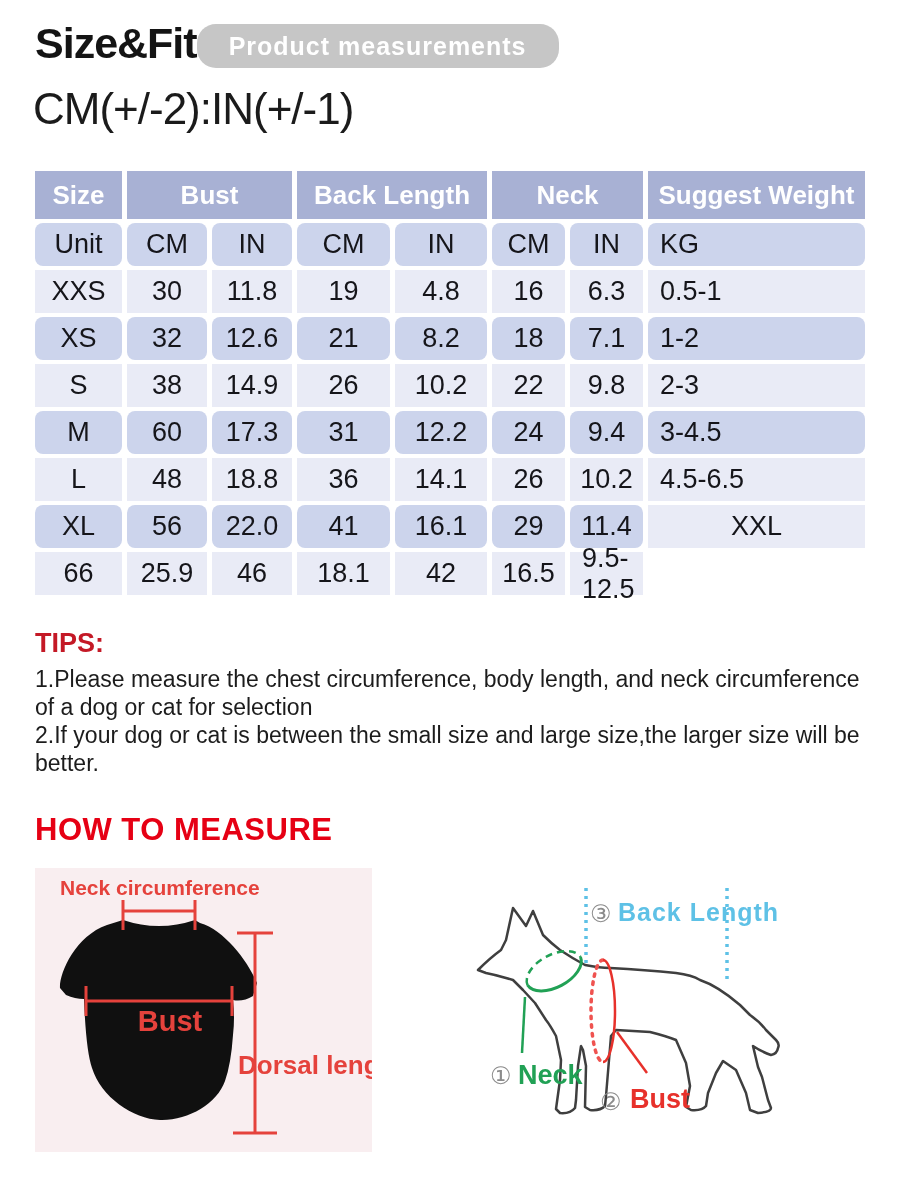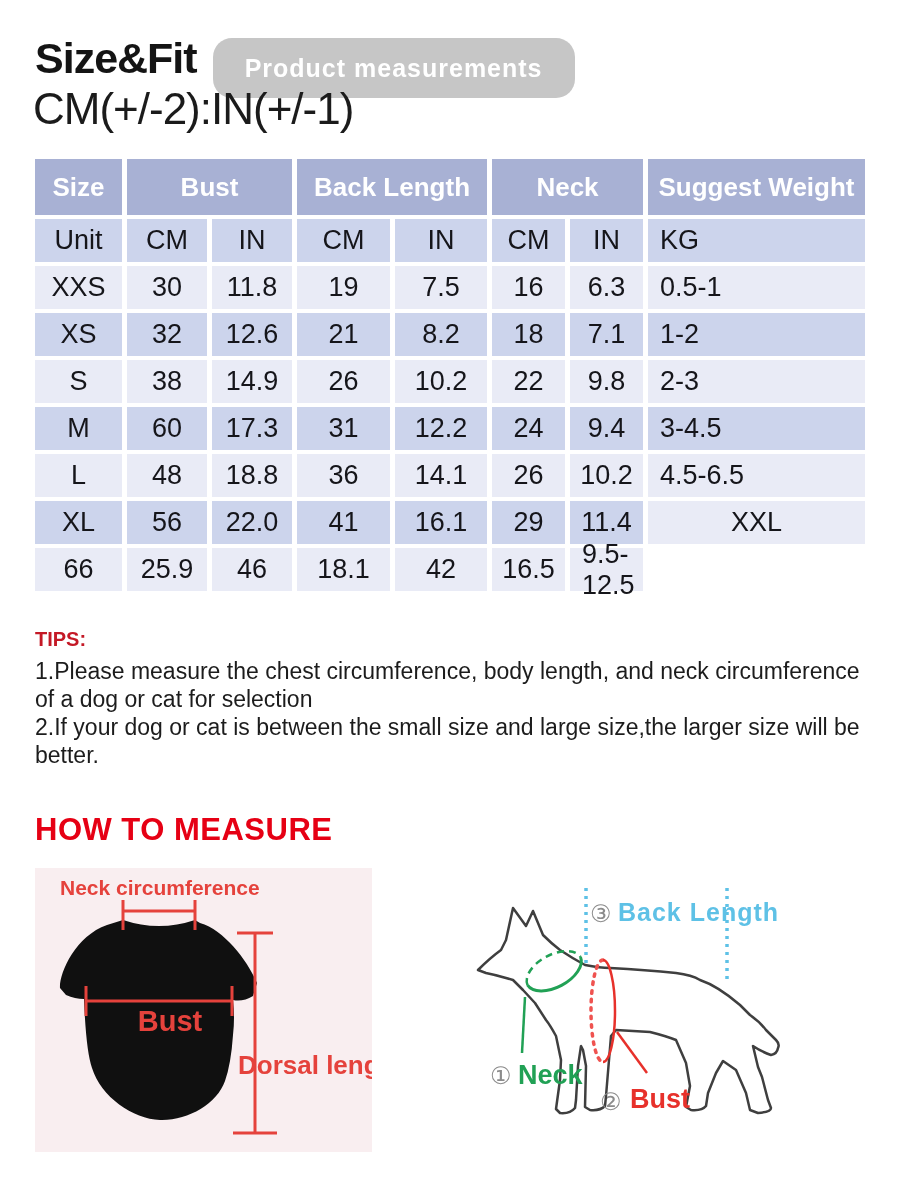--- a/index.html
+++ b/index.html
@@ -6,40 +6,40 @@
     --header-bg:#a8b1d4; --row-dark:#ccd4ec; --row-light:#e9ebf6;
     --badge-bg:#c6c6c6; --tips-red:#c41926; --measure-red:#e60014;
     --shirt-annotation-red:#e5423c; --shirt-bg:#f9eef0; --dog-outline:#3f3f3f;
     --dog-neck-green:#21a155; --dog-bust-red:#e7312b; --dog-back-blue:#5ec1e6;
     --circled-number-gray:#8c8c8c; --table-text:#15151a;
   }
   html,body{margin:0;padding:0;}
   body{background:#ffffff;font-family:"Liberation Sans","DejaVu Sans",sans-serif;}
   .page{position:relative;width:900px;height:1199px;background:#ffffff;overflow:hidden;}
 
-  .title-row{position:absolute;left:35px;top:18px;display:flex;align-items:center;gap:16px;}
+  .title-row{position:absolute;left:35px;top:18px;display:flex;align-items:center;}
   .page-title{margin:0;font-size:43px;font-weight:bold;color:#141414;letter-spacing:-1px;}
   .badge{display:inline-block;background:var(--badge-bg);color:#ffffff;font-weight:bold;
-         font-size:25px;letter-spacing:1px;line-height:36px;height:36px;padding:12px 32px;
-         border-radius:19px;margin-top:20px;}
+         font-size:25px;letter-spacing:1px;line-height:36px;height:36px;padding:4px 32px;
+         border-radius:19px;margin-top:6px;}
 
   .tolerance{position:absolute;left:33px;top:84px;font-size:44px;color:#1b1b1b;letter-spacing:-1px;}
 
   .size-table{position:absolute;left:35px;top:159px;width:830px;display:grid;
               grid-template-columns:87px 80px 80px 93px 92px 73px 73px 217px;
               column-gap:5px;row-gap:4px;background:#ffffff;}
   .th{background:var(--header-bg);color:#ffffff;font-weight:bold;font-size:26px;
-      height:56px;display:flex;align-items:center;justify-content:center;}
+      height:48px;display:flex;align-items:center;justify-content:center;margin-top:12px;}
   .td{font-size:27px;color:var(--table-text);height:43px;display:flex;align-items:center;justify-content:center;}
-  .td.dark{background:var(--row-dark);}
+  .td.dark{background:var(--row-dark);border-radius:8px;}
   .td.light{background:var(--row-light);}
   .td.left{justify-content:flex-start;padding-left:12px;}
 
   .tips{position:absolute;left:35px;top:628px;width:845px;}
-  .tips-heading{color:var(--tips-red);font-weight:bold;font-size:20px;margin-bottom:6px;}
+  .tips-heading{color:var(--tips-red);font-weight:bold;font-size:27px;margin-bottom:6px;}
   .tips-line{font-size:23px;line-height:28px;color:#1c1c1c;}
 
   .how-heading{position:absolute;left:35px;top:812px;margin:0;font-size:31px;font-weight:bold;
                color:var(--measure-red);letter-spacing:0.5px;}
 
   .shirt-box{position:absolute;left:35px;top:868px;width:337px;height:284px;background:var(--shirt-bg);}
   .dog-box{position:absolute;left:440px;top:862px;width:460px;height:337px;background:#ffffff;}
   svg{display:block;}
   svg text{font-family:"Liberation Sans","DejaVu Sans",sans-serif;}
 </style>
@@ -66,21 +66,21 @@
       <div class="td dark">IN</div>
       <div class="td dark">CM</div>
       <div class="td dark">IN</div>
       <div class="td dark">CM</div>
       <div class="td dark">IN</div>
       <div class="td dark left">KG</div>
       <div class="td light">XXS</div>
       <div class="td light">30</div>
       <div class="td light">11.8</div>
       <div class="td light">19</div>
-      <div class="td light">7.5</div>
+      <div class="td light">4.8</div>
       <div class="td light">16</div>
       <div class="td light">6.3</div>
       <div class="td light left">0.5-1</div>
       <div class="td dark">XS</div>
       <div class="td dark">32</div>
       <div class="td dark">12.6</div>
       <div class="td dark">21</div>
       <div class="td dark">8.2</div>
       <div class="td dark">18</div>
       <div class="td dark">7.1</div>

